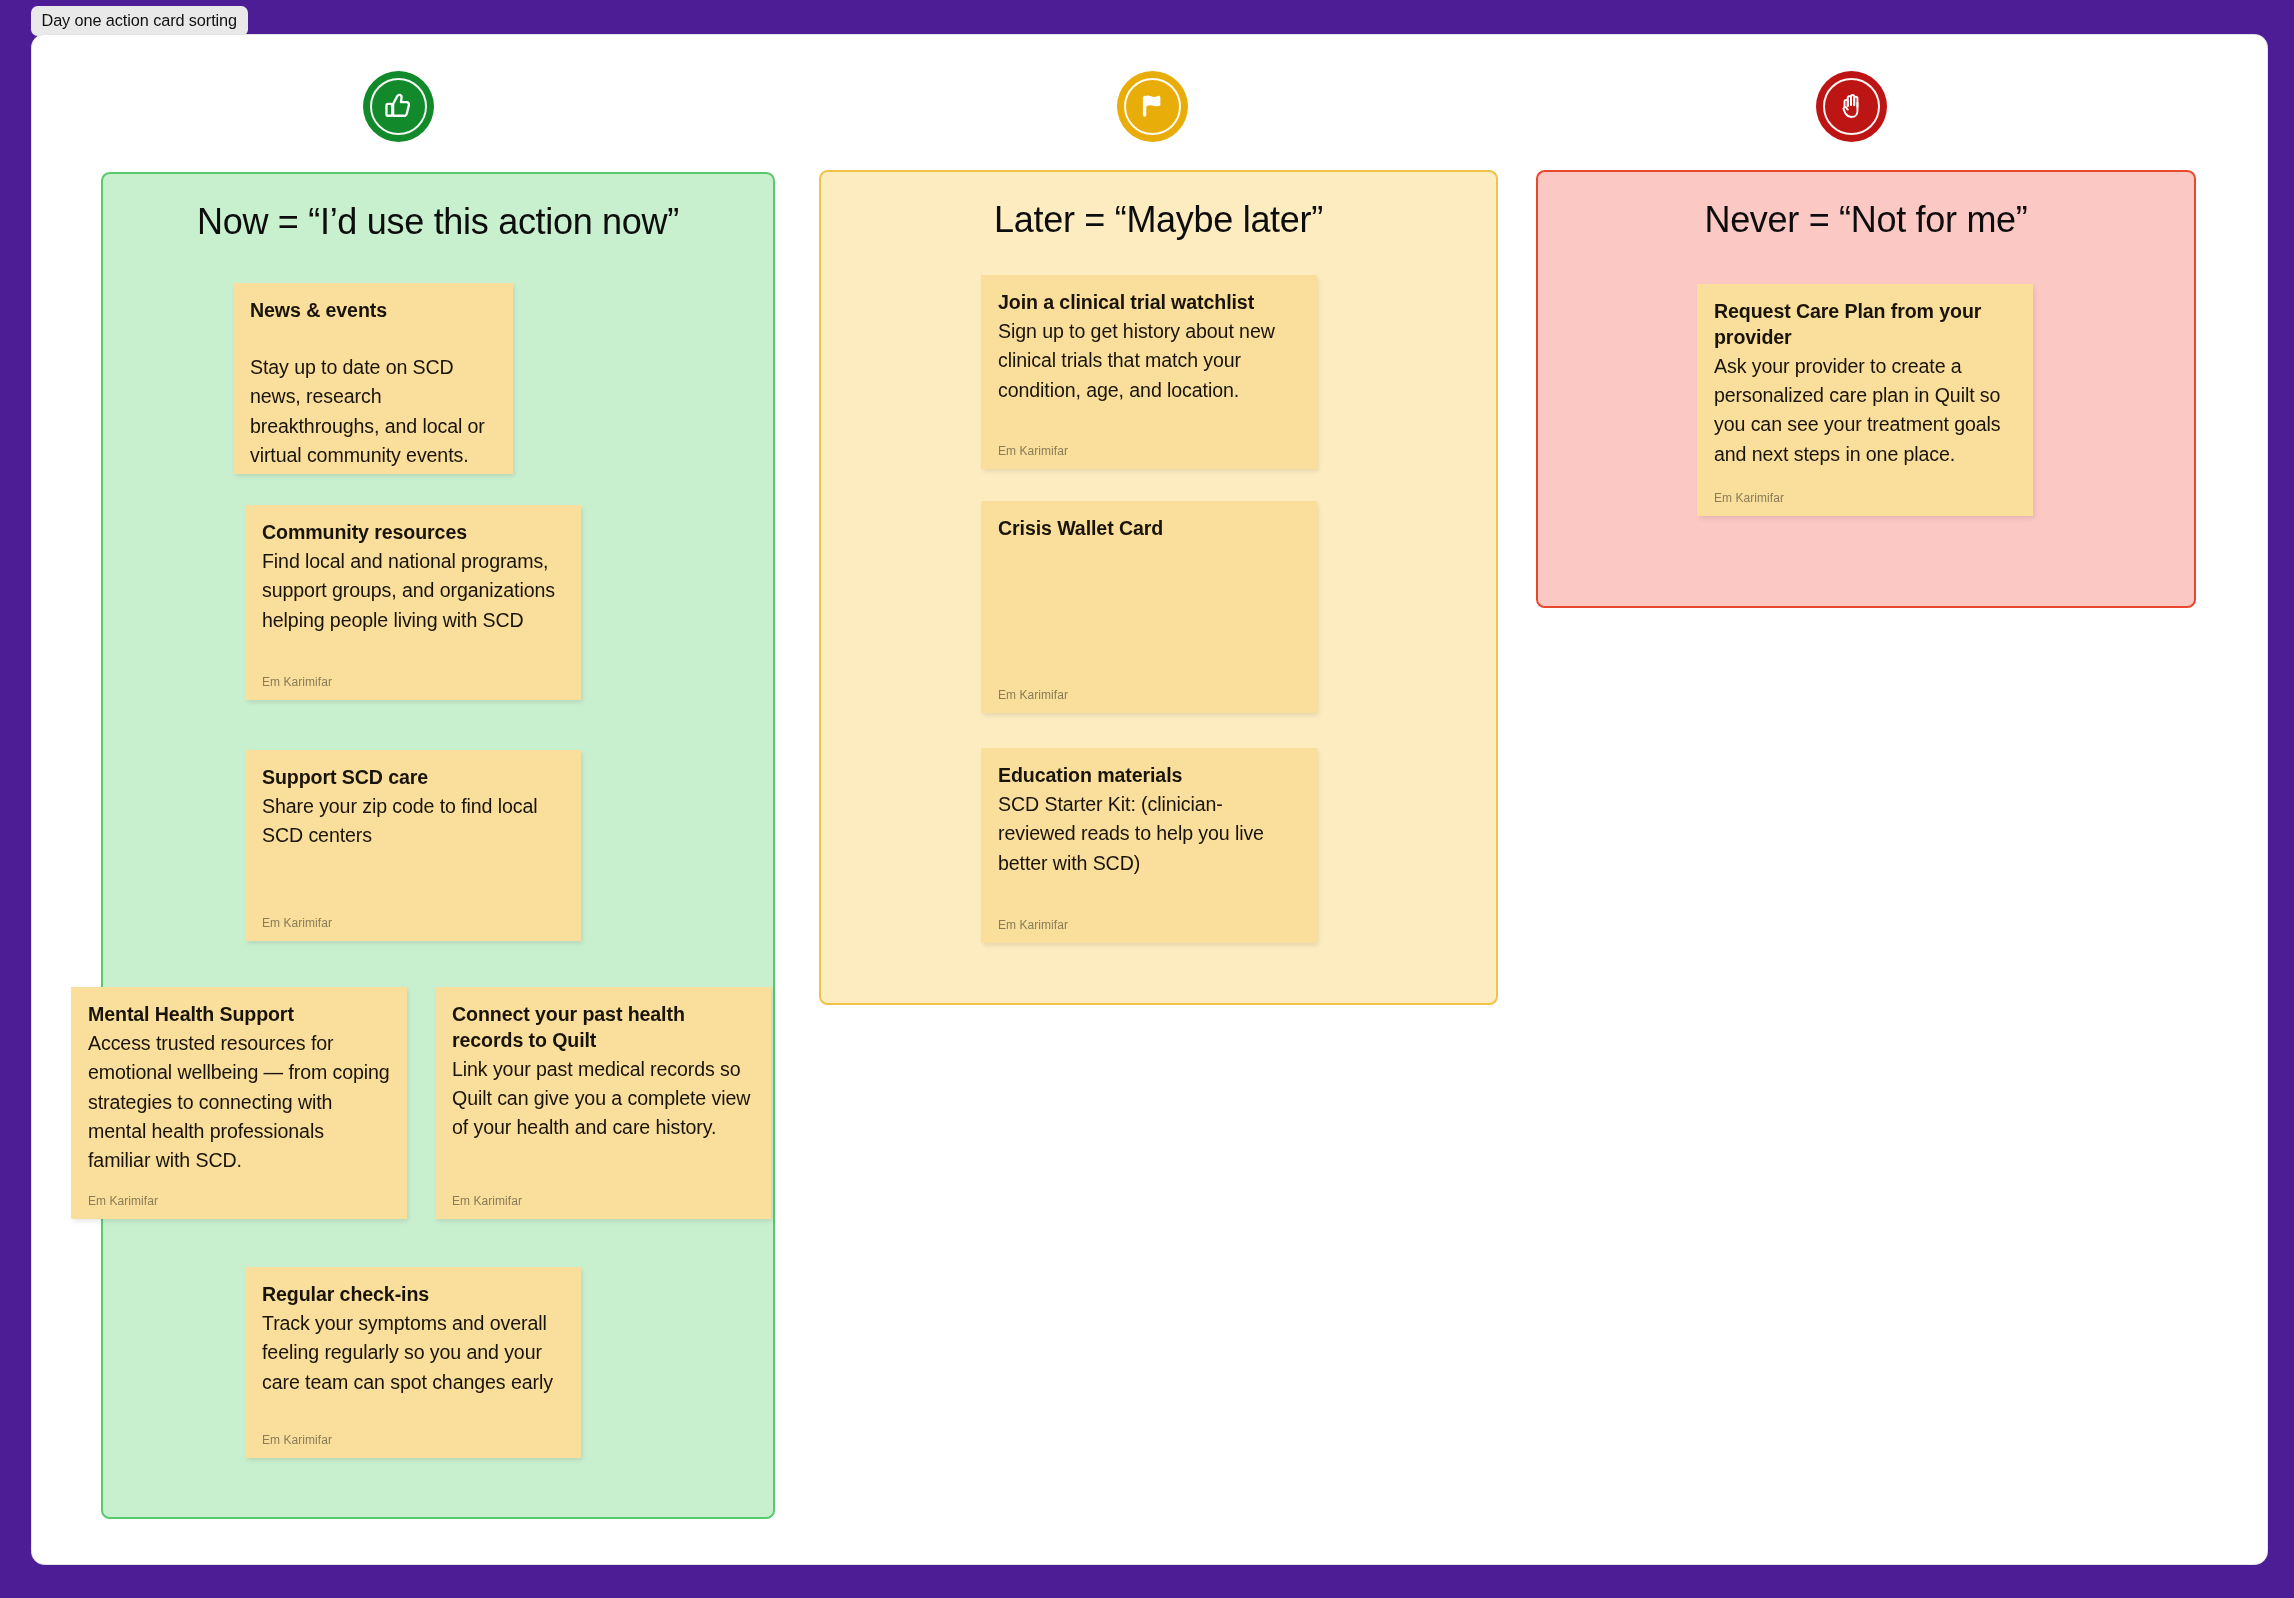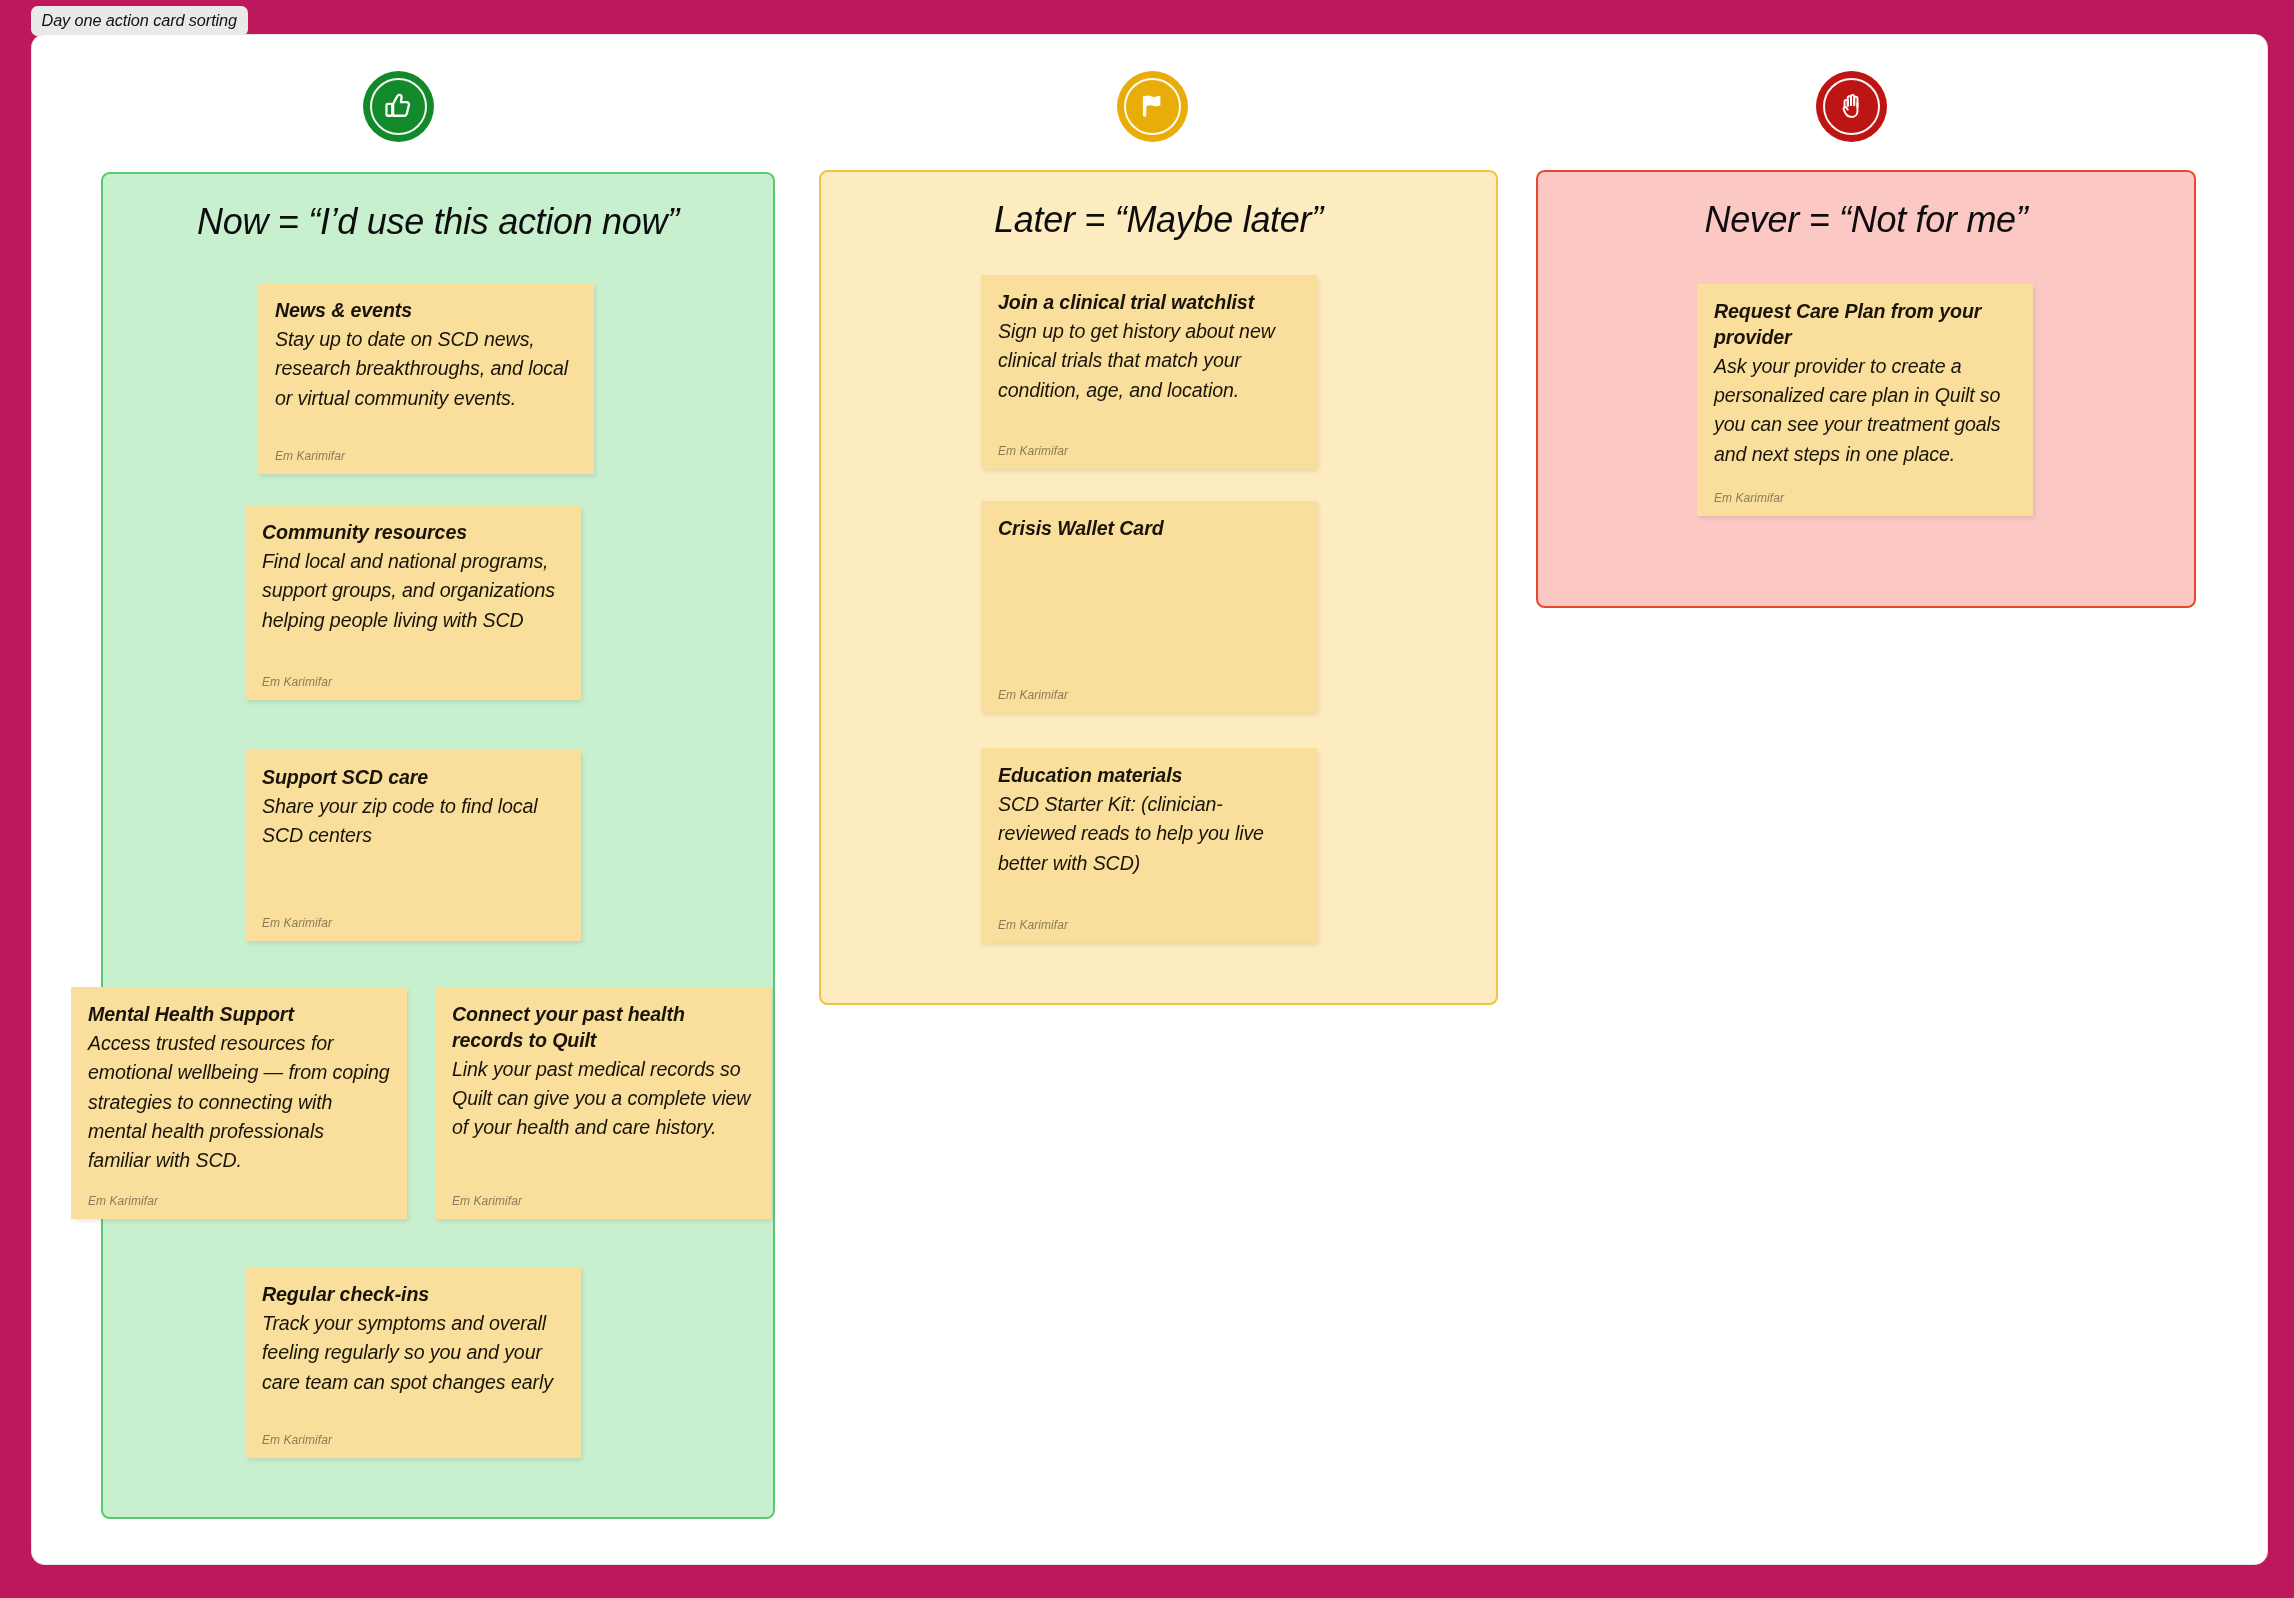--- a/index.html
+++ b/index.html
@@ -6,23 +6,22 @@
   html, body {
     margin: 0; padding: 0;
     background: #ffffff;
     font-family: "Liberation Sans", sans-serif;
     -webkit-font-smoothing: antialiased;
   }
   #page {
     position: relative;
     width: 2294px;
     height: 1598px;
-    background: #be185d;
+    background: #4c1d95;
     overflow: hidden;
-    font-style: italic;
   }
 
   
   .frame-label {
     position: absolute;
     left: 31px;
     top: 5.7px;
     background: #e9e9ea;
     color: #111111;
     font-size: 16.3px;
@@ -168,21 +167,21 @@
         <path d="M6.6 12.2 V8.1 a1.25 1.25 0 0 1 2.5 0 v3.6"></path>
         <path d="M16.6 9.2 v6.4 c0 2.6-1.9 4.5-4.6 4.5 -2.2 0-3.6-.9-4.6-2.6 L6 14.4 a1.25 1.25 0 0 1 2.1-1.35 l1 1.35"></path>
       </g>
     </svg>
   </div>
 
   <div class="column col-now">
     <div class="col-title">Now = “I’d use this action now”</div>
   </div>
 
-  <div class="card" style="left:258px; top:283px; width:336px; height:191px;">
+  <div class="card" style="left:233px; top:283px; width:280px; height:191px;gap:28px;">
     <div class="card-title">News &amp; events</div>
     <div class="card-body">Stay up to date on SCD news, research breakthroughs, and local or virtual community events.</div>
     <div class="card-author">Em Karimifar</div>
   </div>
 
   <div class="card" style="left:245px; top:505px; width:336px; height:195px;">
     <div class="card-title">Community resources</div>
     <div class="card-body">Find local and national programs, support groups, and organizations helping people living with SCD</div>
     <div class="card-author">Em Karimifar</div>
   </div>

